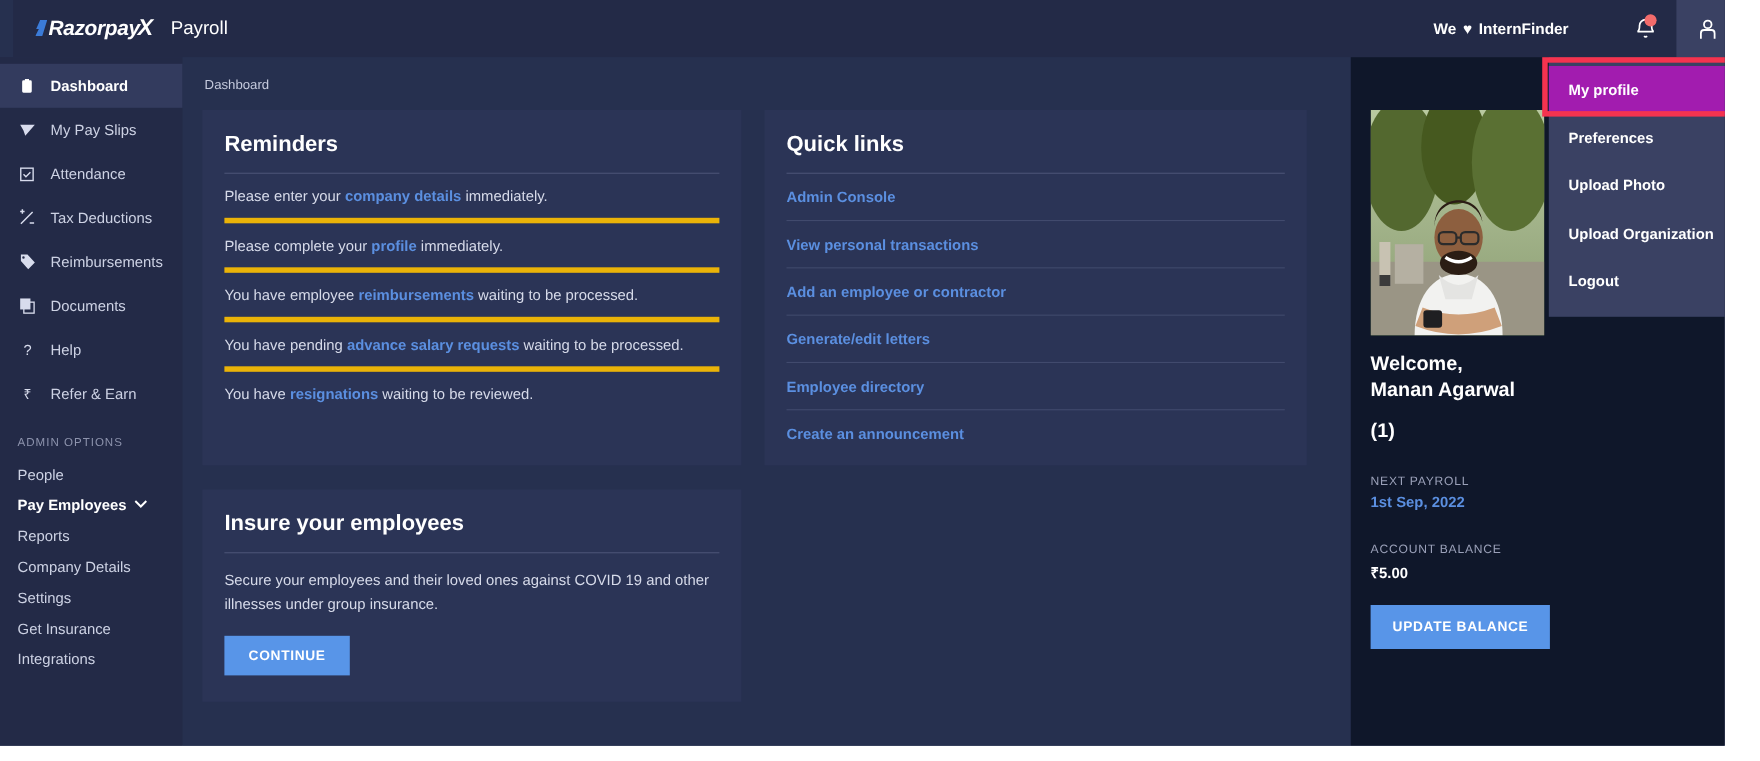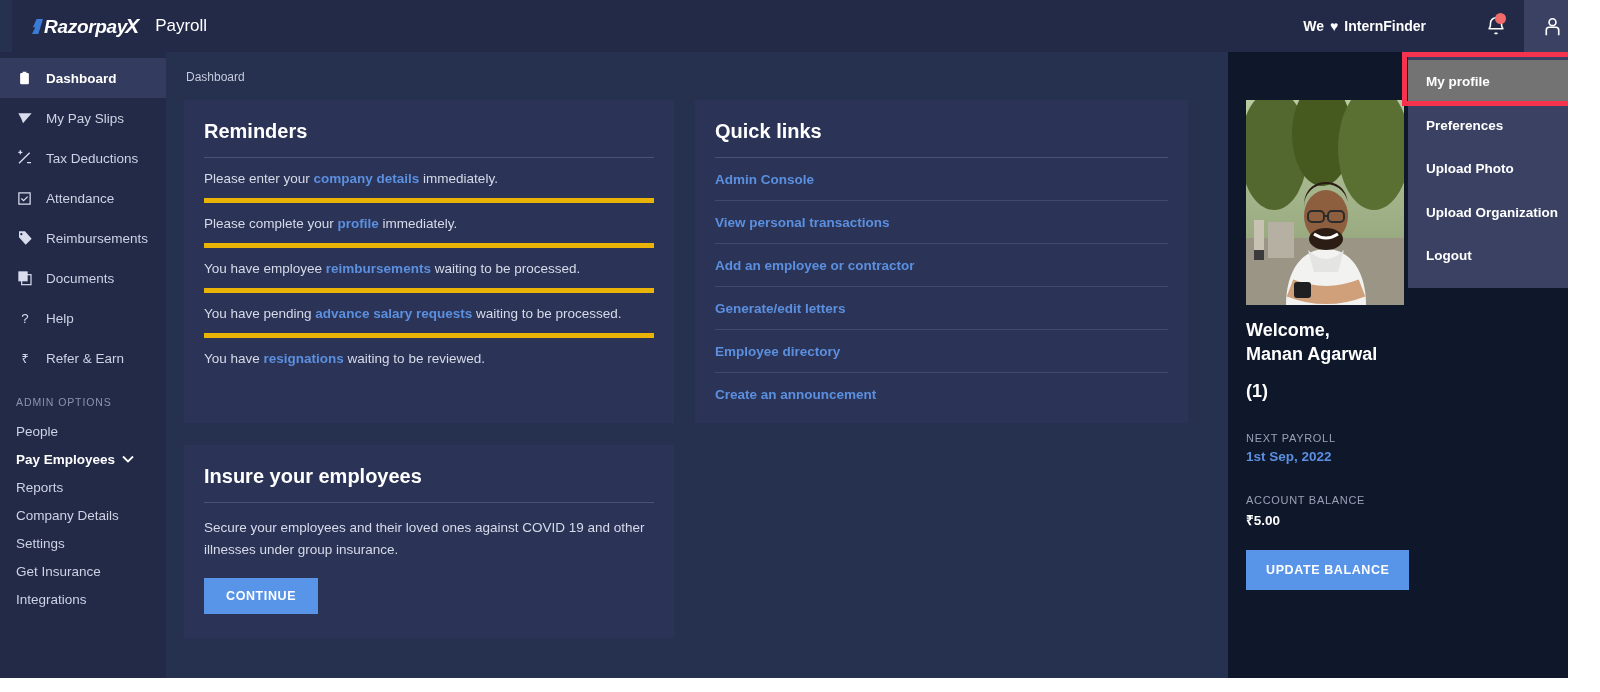--- a/index.html
+++ b/index.html
@@ -185,21 +185,21 @@
   
   .dropdown {
     position: absolute; left: 1408px; top: 52px;
     width: 176px; background: #3a4163;
     padding: 8px 0 10px 0; z-index: 40;
   }
   .dd-item {
     font-size: 13.5px; color: #ffffff; font-weight: bold;
     padding: 12px 0 12px 18px; line-height: 1.45;
   }
-  .dd-item.highlight { background: #737373; }
+  .dd-item.highlight { background: #a21caf; }
   .dd-highlight-box {
     position: absolute; left: 1402px; top: 52px;
     width: 172px; height: 54px;
     border: 5px solid #f5334f; z-index: 50;
     pointer-events: none;
   }
 </style>
 </head>
 <body>
 
@@ -252,35 +252,35 @@
       <span class="nav-ico">
         <svg width="16" height="16" viewBox="0 0 24 24" fill="#d8dced">
           <path d="M2 5h20L9 20 6.5 13 2 5z"></path>
         </svg>
       </span>
       <span class="nav-label">My Pay Slips</span>
     </div>
 
     <div class="nav-item">
       <span class="nav-ico">
-        <svg width="16" height="16" viewBox="0 0 24 24" fill="none" stroke="#d8dced" stroke-width="2">
-          <path d="M2 3.5h6M5 0.5v6M3 20L19 4M15 19h6"></path>
-        </svg>
-      </span>
-      <span class="nav-label">Tax Deductions</span>
-    </div>
-
-    <div class="nav-item">
-      <span class="nav-ico">
         <svg width="15" height="15" viewBox="0 0 24 24" fill="none" stroke="#d8dced" stroke-width="2">
           <rect x="3" y="3" width="18" height="18"></rect>
           <path d="M7 12l3.5 3.5L17 9"></path>
         </svg>
       </span>
       <span class="nav-label">Attendance</span>
+    </div>
+
+    <div class="nav-item">
+      <span class="nav-ico">
+        <svg width="16" height="16" viewBox="0 0 24 24" fill="none" stroke="#d8dced" stroke-width="2">
+          <path d="M2 3.5h6M5 0.5v6M3 20L19 4M15 19h6"></path>
+        </svg>
+      </span>
+      <span class="nav-label">Tax Deductions</span>
     </div>
 
     <div class="nav-item">
       <span class="nav-ico">
         <svg width="16" height="16" viewBox="0 0 24 24" fill="#d8dced">
           <path d="M12 2H3v9l10 11 9-9L12 2zm-5.5 6a1.7 1.7 0 110-3.4 1.7 1.7 0 010 3.4z"></path>
         </svg>
       </span>
       <span class="nav-label">Reimbursements</span>
     </div>

